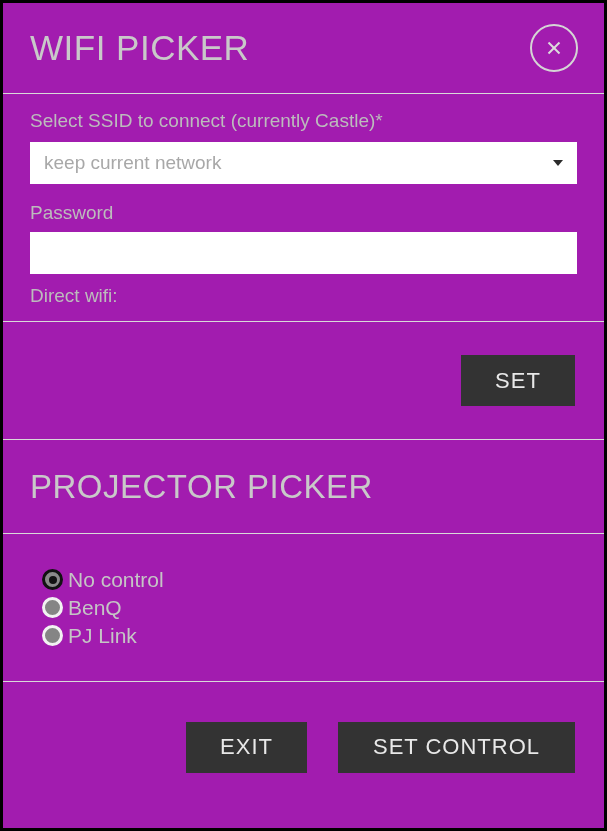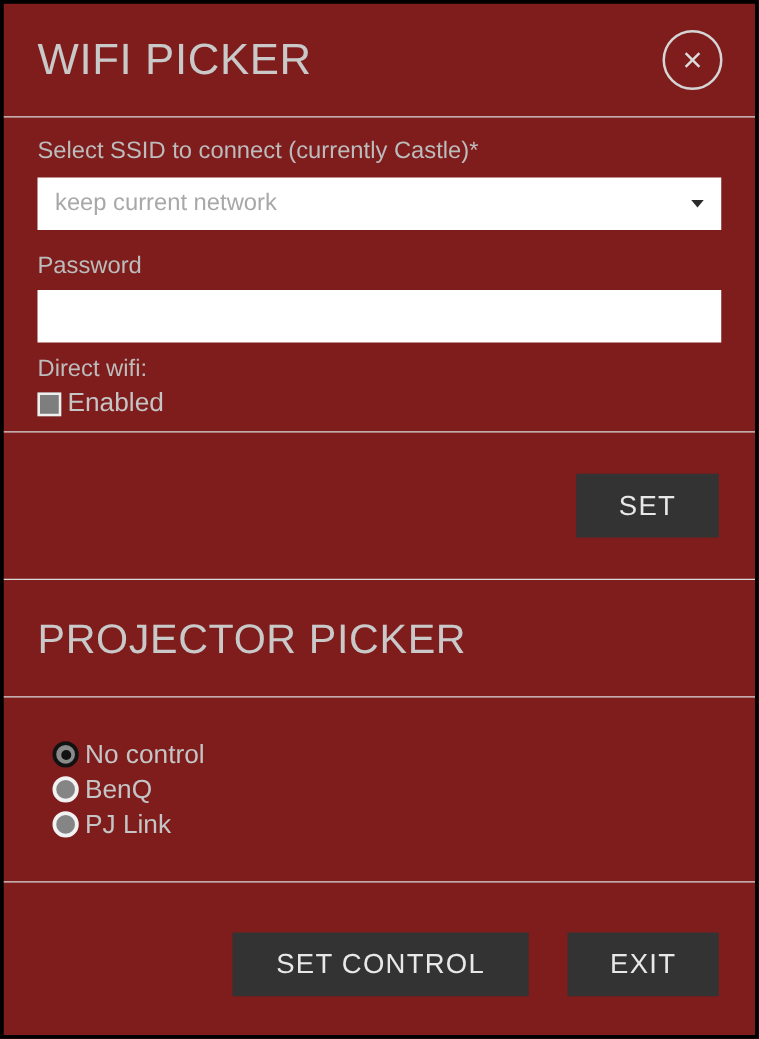--- a/index.html
+++ b/index.html
@@ -12,21 +12,21 @@
     height: 831px;
     overflow: hidden;
     font-family: "Liberation Sans", sans-serif;
   }
 
   .app-frame {
     box-sizing: border-box;
     width: 607px;
     height: 831px;
     border: 3px solid #000000;
-    background: #7f1d1d;
+    background: #a21caf;
     position: relative;
   }
 
   
   .divider {
     height: 1px;
     background: #d9d9d9;
     width: 100%;
   }
 
@@ -256,24 +256,20 @@
       <span class="select-value">keep current network</span>
       <span class="caret"></span>
     </div>
 
     <div class="field-label label-password">Password</div>
 
     <input class="text-input" type="password" value="" style="">
 
     <div class="field-label label-direct">Direct wifi:</div>
 
-    <div class="check-row">
-      <span class="checkbox"></span>
-      <span class="check-label">Enabled</span>
-    </div>
   </div>
 
   <div class="divider"></div>
 
   <div class="set-band">
     <button class="btn btn-set">SET</button>
   </div>
 
   <div class="divider"></div>
 
@@ -299,17 +295,17 @@
 
     <div class="radio-row">
       <span class="radio"></span>
       <span class="radio-label">PJ Link</span>
     </div>
   </div>
 
   <div class="divider"></div>
 
   <div class="footer">
+    <button class="btn btn-exit">EXIT</button>
     <button class="btn btn-setcontrol">SET CONTROL</button>
-    <button class="btn btn-exit">EXIT</button>
   </div>
 
 </div>
 
 </body></html>

